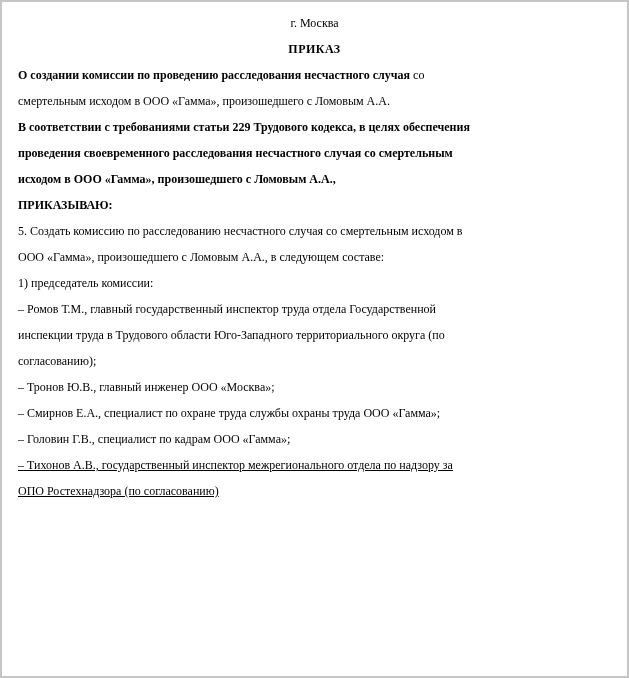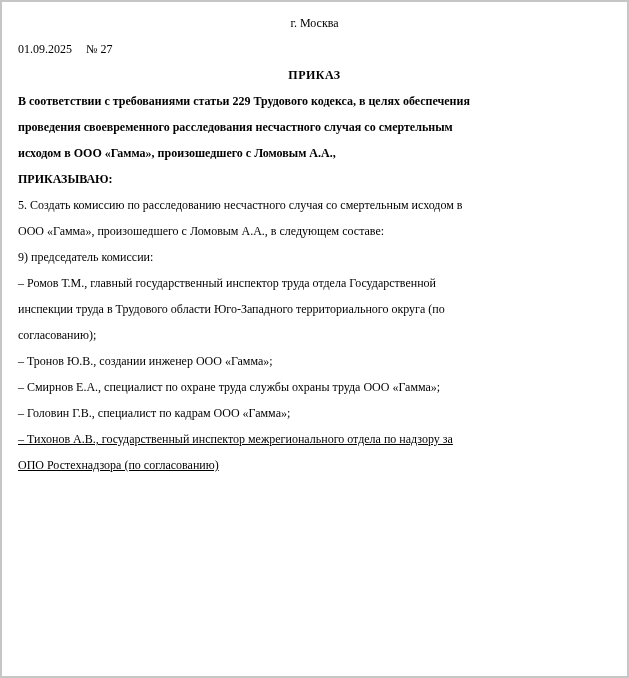--- a/index.html
+++ b/index.html
@@ -45,42 +45,43 @@
   .it6 { margin-top: 8px; }
   .it7 { margin-top: 6px; text-decoration: underline; }
 </style>
 </head>
 <body>
 
 <div class="page">
 
   <p class="city center">г. Москва</p>
 
-  <p class="dateline"><span>01.09.2025</span><span class="num">№ 27</span></p>
 
   <p class="title center bold">ПРИКАЗ</p>
 
+  <p class="subject"><b>О создании комиссии по проведению расследования несчастного случая</b><span> со
+смертельным исходом в ООО «Гамма», произошедшего с Ломовым А.А.</span></p>
 
   <p class="intro">В соответствии с требованиями статьи 229 Трудового кодекса, в целях обеспечения
 проведения своевременного расследования несчастного случая со смертельным
 исходом в ООО «Гамма», произошедшего с Ломовым А.А.,</p>
 
   <p class="orderword bold">ПРИКАЗЫВАЮ:</p>
 
   <p class="it0">5. Создать комиссию по расследованию несчастного случая со смертельным исходом в
 ООО «Гамма», произошедшего с Ломовым А.А., в следующем составе:</p>
 
-  <p class="it1">9) председатель комиссии:</p>
+  <p class="it1">1) председатель комиссии:</p>
 
   <p class="it2">– Ромов Т.М., главный государственный инспектор труда отдела Государственной
 инспекции труда в Трудового области Юго-Западного территориального округа (по
 согласованию);</p>
 
 
-  <p class="it4">– Тронов Ю.В., создании инженер ООО «Гамма»;</p>
+  <p class="it4">– Тронов Ю.В., главный инженер ООО «Москва»;</p>
 
   <p class="it5">– Смирнов Е.А., специалист по охране труда службы охраны труда ООО «Гамма»;</p>
 
   <p class="it6">– Головин Г.В., специалист по кадрам ООО «Гамма»;</p>
 
   <p class="it7">– Тихонов А.В., государственный инспектор межрегионального отдела по надзору за
 ОПО Ростехнадзора (по согласованию)</p>
 
 </div>
 

